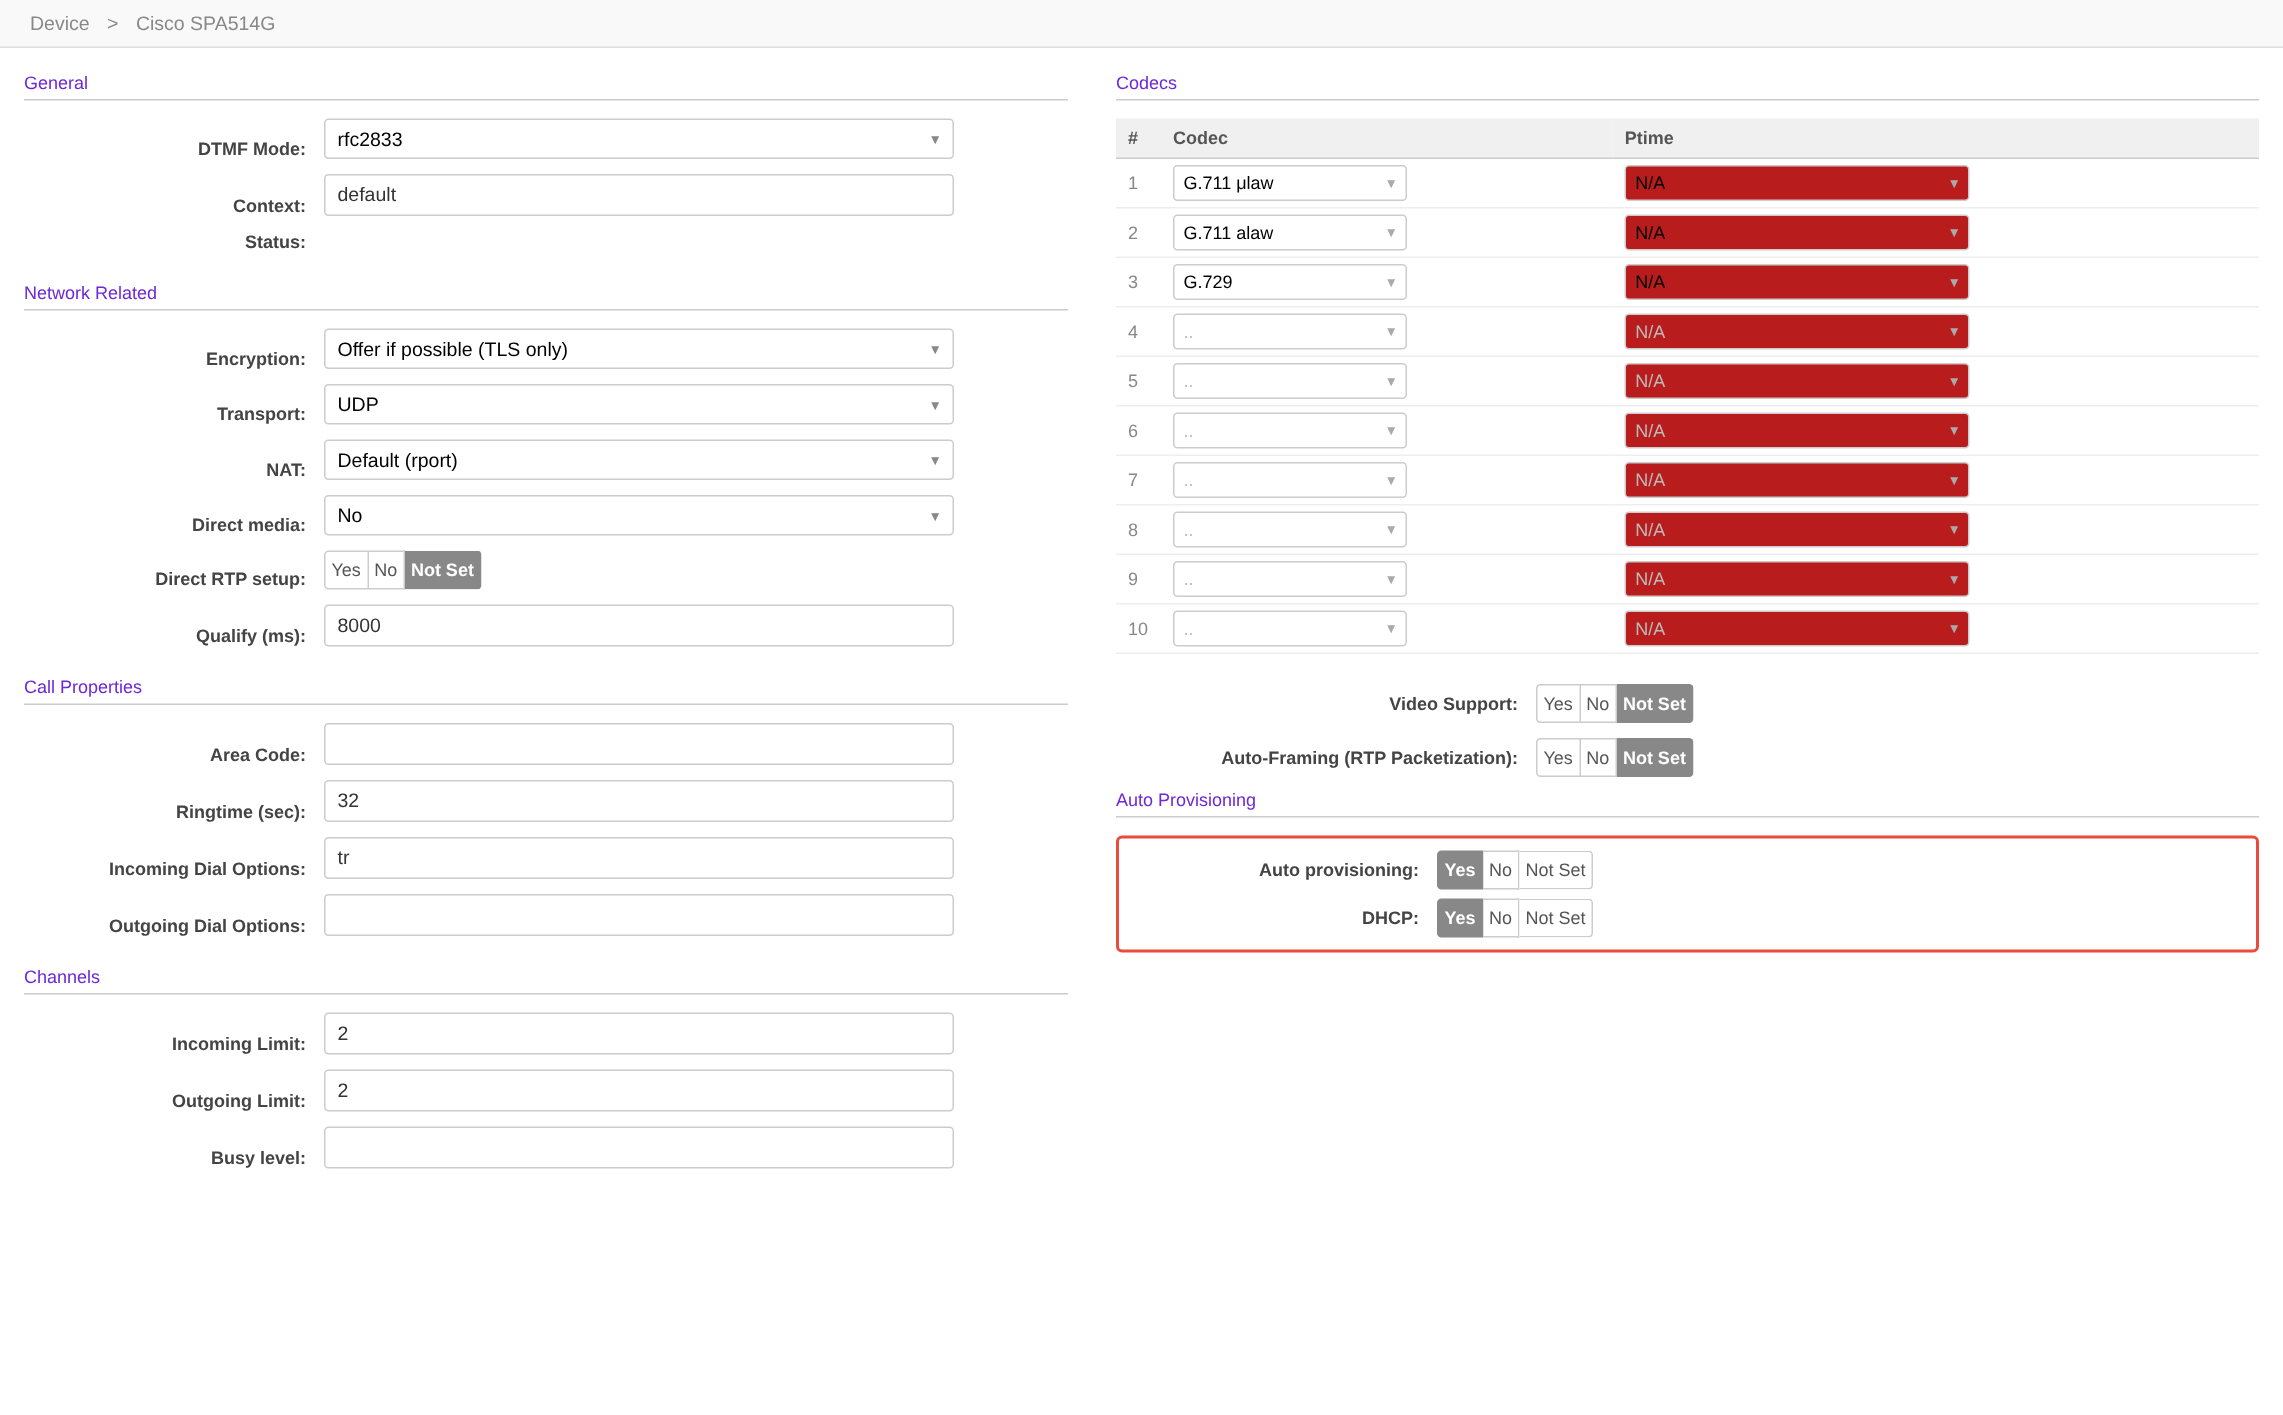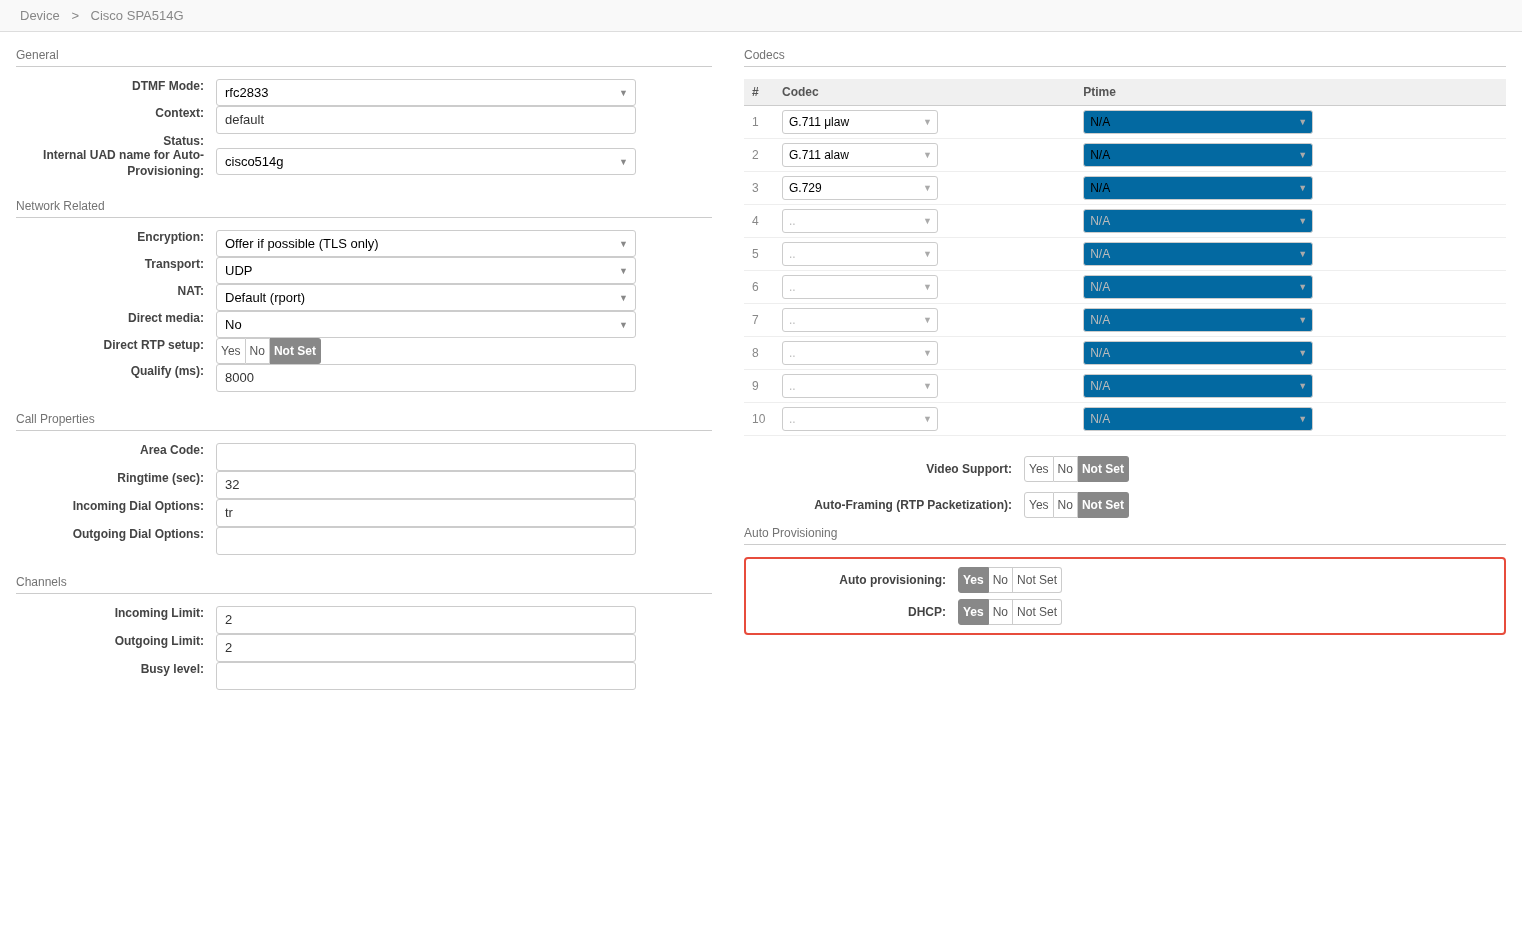--- a/index.html
+++ b/index.html
@@ -26,32 +26,32 @@
       width: 720px;
       min-width: 720px;
       padding-right: 24px;
     }
     .right-panel {
       flex: 1;
       padding-left: 8px;
     }
     .section-title {
       font-size: 12px;
-      color: #737373;
+      color: #6d28d9;
       border-bottom: 1px solid #ccc;
       padding-bottom: 4px;
       margin-bottom: 12px;
     }
     .form-section {
       margin-bottom: 20px;
     }
     .form-row {
       display: flex;
-      align-items: flex-start;
-      margin-bottom: 0;
+      align-items: flex-end;
+      margin-bottom: 10px;
     }
     .form-label {
       text-align: right;
       padding-right: 12px;
       font-weight: bold;
       font-size: 12px;
       color: #444;
       width: 200px;
       min-width: 200px;
     }
@@ -193,21 +193,21 @@
       pointer-events: none;
     }
     .ptime-select-wrapper select {
       width: 100%;
       padding: 4px 20px 4px 6px;
       border: 1px solid #ccc;
       border-radius: 3px;
       font-size: 12px;
       appearance: none;
       -webkit-appearance: none;
-      background: #0369a1;
+      background: #b91c1c;
     }
     .codec-row-disabled select {
       color: #bbb;
     }
 
     .bottom-row {
       display: flex;
       align-items: center;
       margin-top: 10px;
       margin-bottom: 8px;
@@ -270,28 +270,20 @@
 
       <div class="form-row">
         <div class="form-label">Context:</div>
         <div class="static-value">default</div>
       </div>
 
       <div class="form-row status-row">
         <div class="form-label">Status:</div>
       </div>
 
-      <div class="form-row">
-        <div class="form-label" style="line-height:1.3;">Internal UAD name for Auto-Provisioning:</div>
-        <div class="form-control select-wrapper">
-          <select>
-            <option>cisco514g</option>
-          </select>
-        </div>
-      </div>
     </div>
 
     <div class="form-section">
       <div class="section-title">Network Related</div>
 
       <div class="form-row">
         <div class="form-label">Encryption:</div>
         <div class="form-control select-wrapper">
           <select>
             <option>Offer if possible (TLS only)</option>

